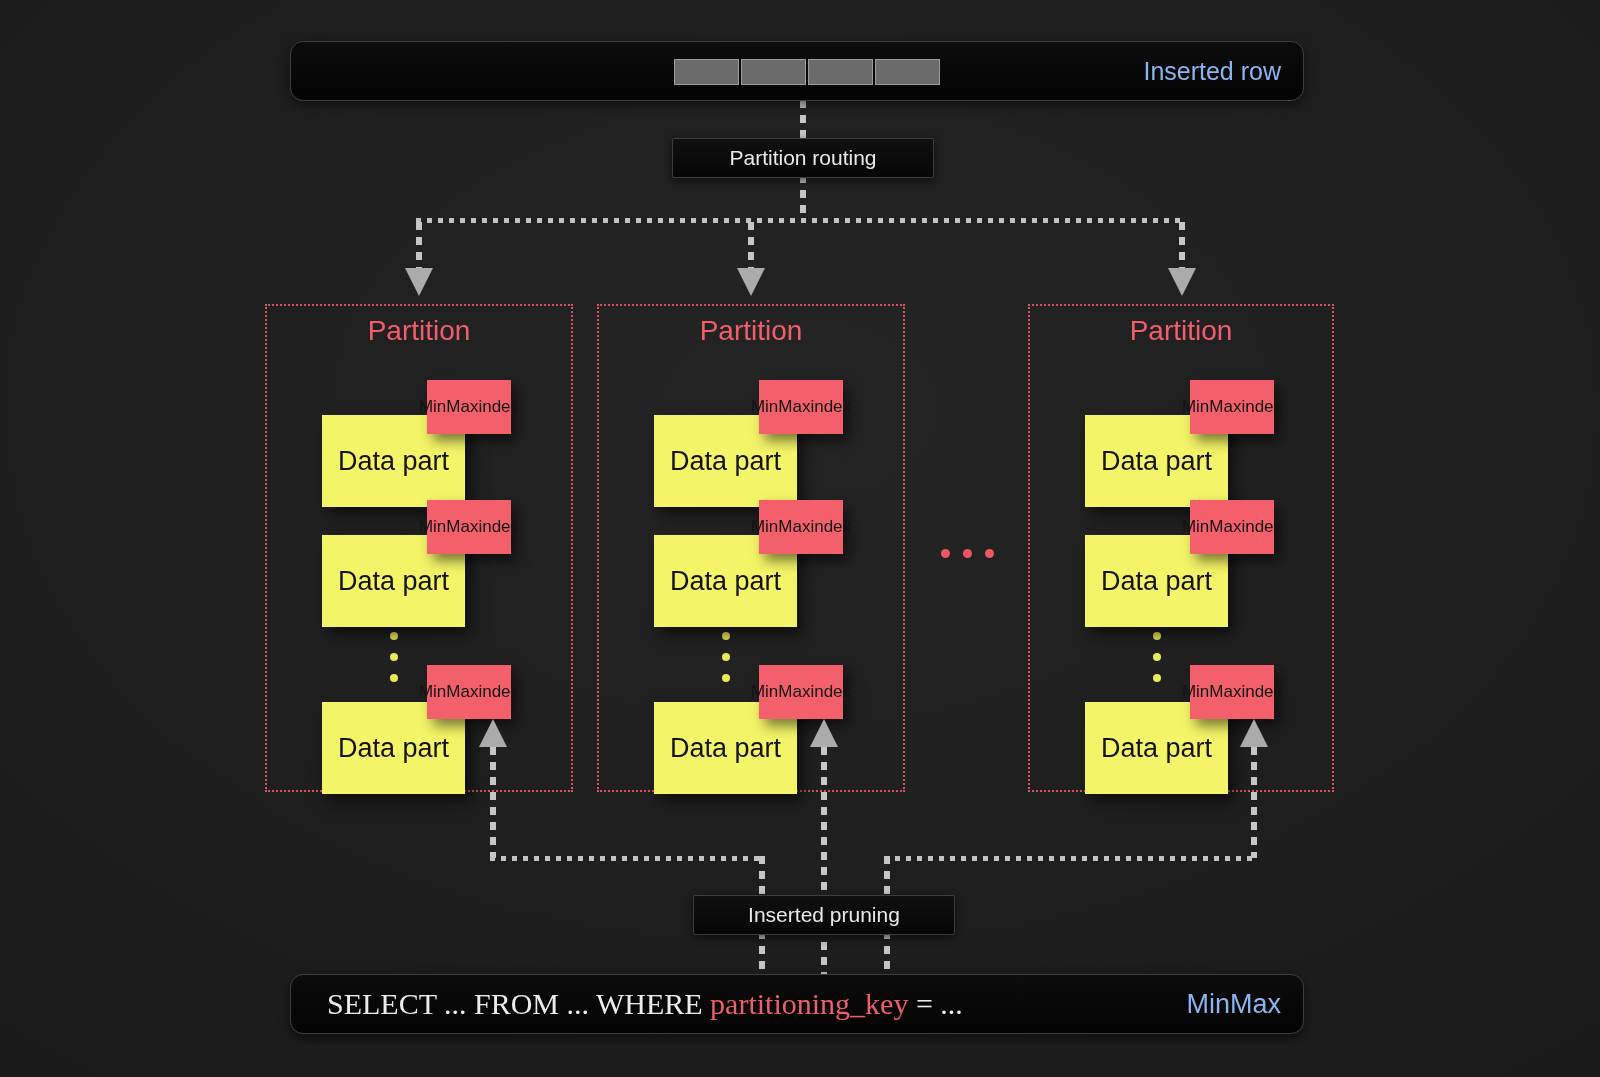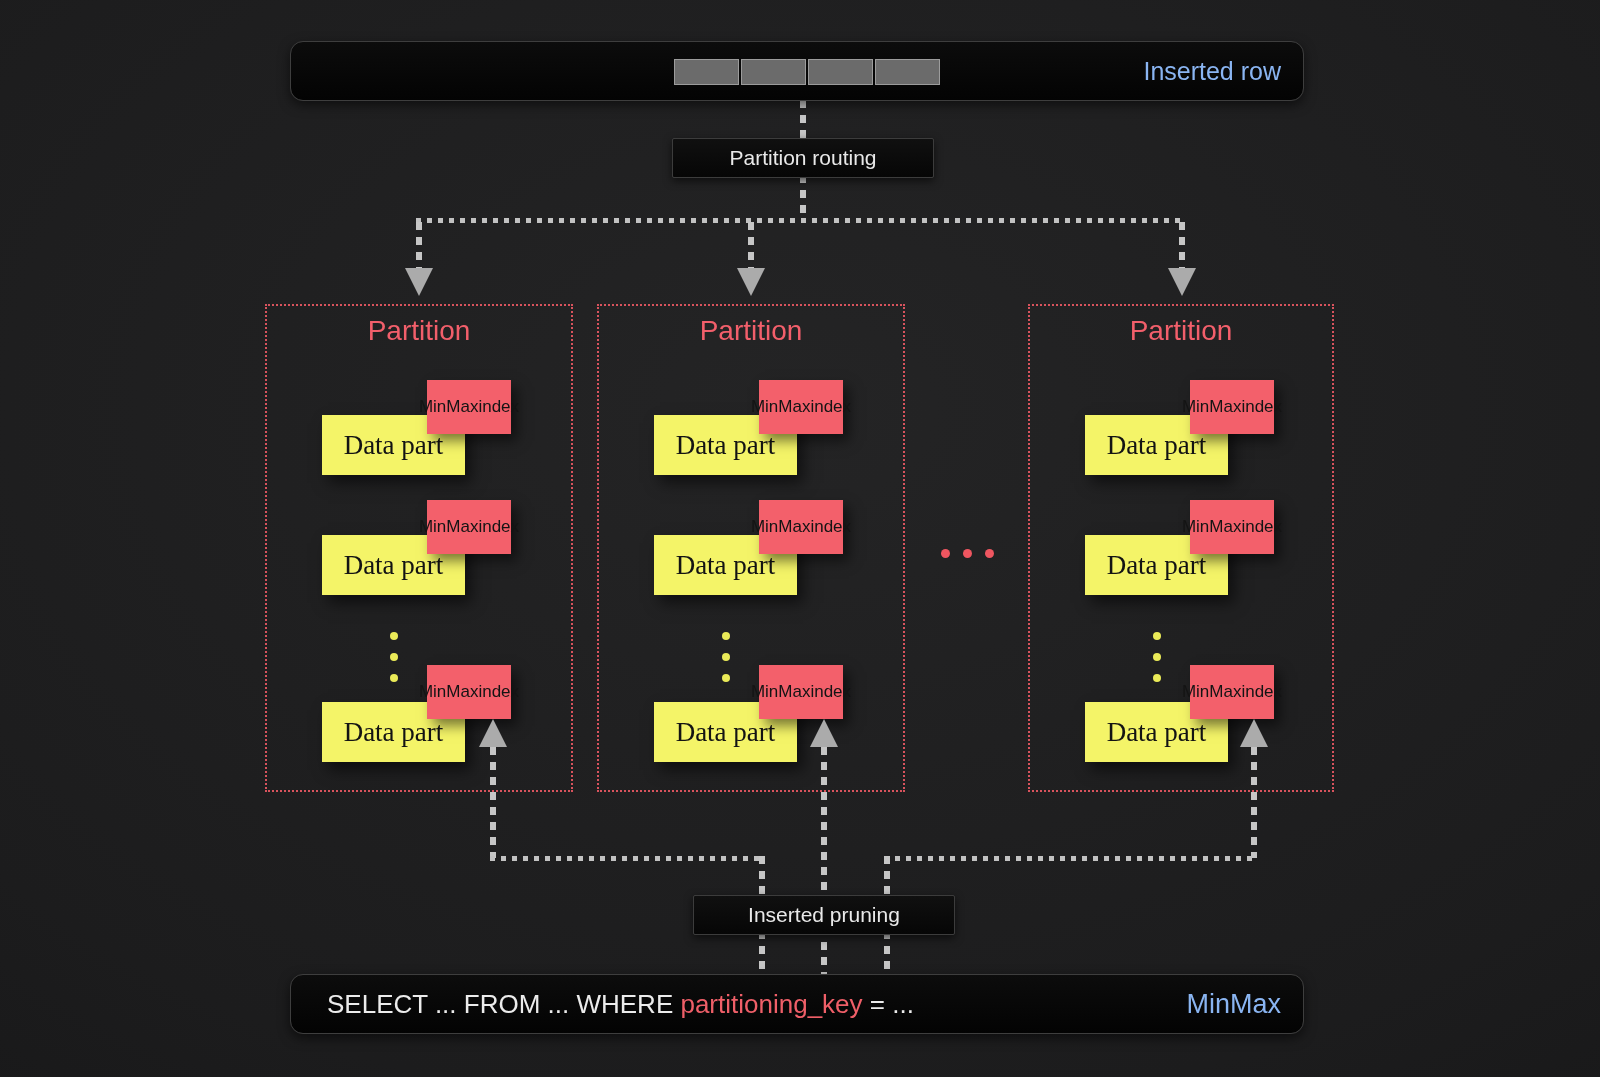--- a/index.html
+++ b/index.html
@@ -49,40 +49,40 @@
   .cell{width:63px;height:24px;background:#6b6b6b;border:1px solid #9c9c9c;}
   .row-label{position:absolute;right:22px;top:0;height:100%;display:flex;align-items:center;
     color:#8ab5f2;font-size:25px;margin-left:12px;}
   
   .partition{
     position:absolute;top:304px;width:308px;height:488px;
     border:2px dotted #d8535d;z-index:2;box-sizing:border-box;
   }
   .partition-title{margin-top:9px;text-align:center;color:#f25f6b;font-size:28px;}
   .data-part{
-    position:absolute;left:55px;width:143px;height:60px;background:#f4f468;
+    position:absolute;left:55px;width:143px;height:92px;background:#f4f468;
     color:#131313;font-size:27px;display:flex;align-items:center;justify-content:center;
-    box-shadow:6px 8px 14px rgba(0,0,0,.55);z-index:3;font-family:Liberation Serif, serif;
+    box-shadow:6px 8px 14px rgba(0,0,0,.55);z-index:3;
   }
   .minmax{
     position:absolute;left:160px;width:84px;height:54px;background:#f3606b;
     color:#141414;font-size:17px;line-height:1.2;text-align:center;
     display:flex;flex-direction:row;align-items:center;justify-content:center;
     box-shadow:6px 7px 12px rgba(0,0,0,.5);z-index:4;
   }
   .dp1{top:109px}.dp2{top:229px}.dp3{top:396px}
   .mm1{top:74px}.mm2{top:194px}.mm3{top:359px}
   .ydots{position:absolute;left:123px;top:326px;display:flex;flex-direction:column;gap:13px;}
   .ydot{width:8px;height:8px;border-radius:50%;background:#eaea58;}
   .rdots{position:absolute;left:941px;top:549px;display:flex;gap:13px;z-index:2;}
   .rdot{width:9px;height:9px;border-radius:50%;background:#ef5660;}
   
   .query-code{
-    padding-left:36px;font-family:Liberation Sans, sans-serif;
-    font-size:26px;color:#ececec;white-space:pre;
+    padding-left:36px;font-family:Liberation Serif, serif;
+    font-size:30px;color:#ececec;white-space:pre;
   }
   .query-code .key{color:#ef5f68;}
   .query-label{position:absolute;right:22px;top:0;height:100%;display:flex;align-items:center;
     color:#8ab5f2;font-size:27px;}
 </style>
 </head>
 <body>
 
 <div id="stage">
 

